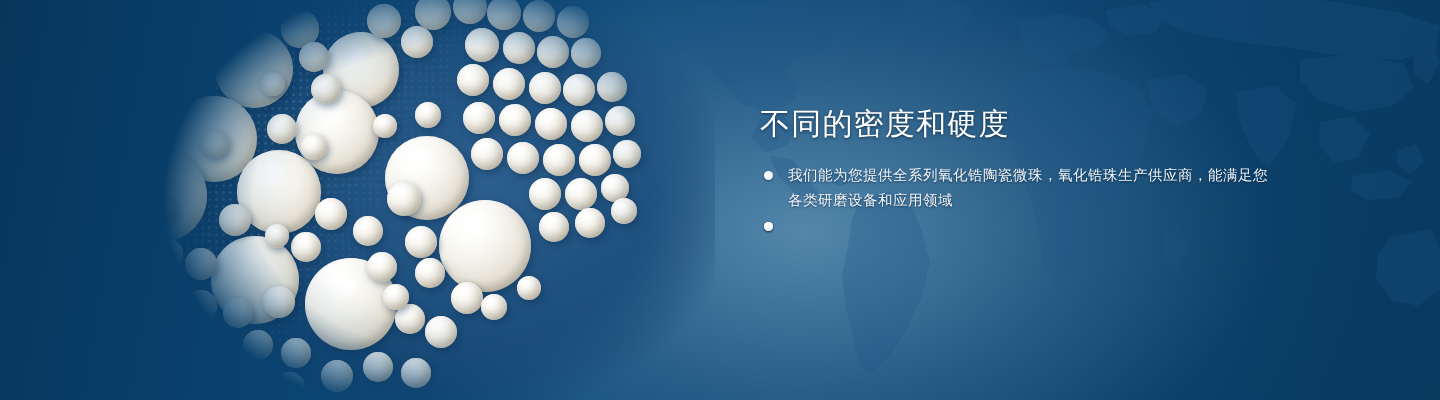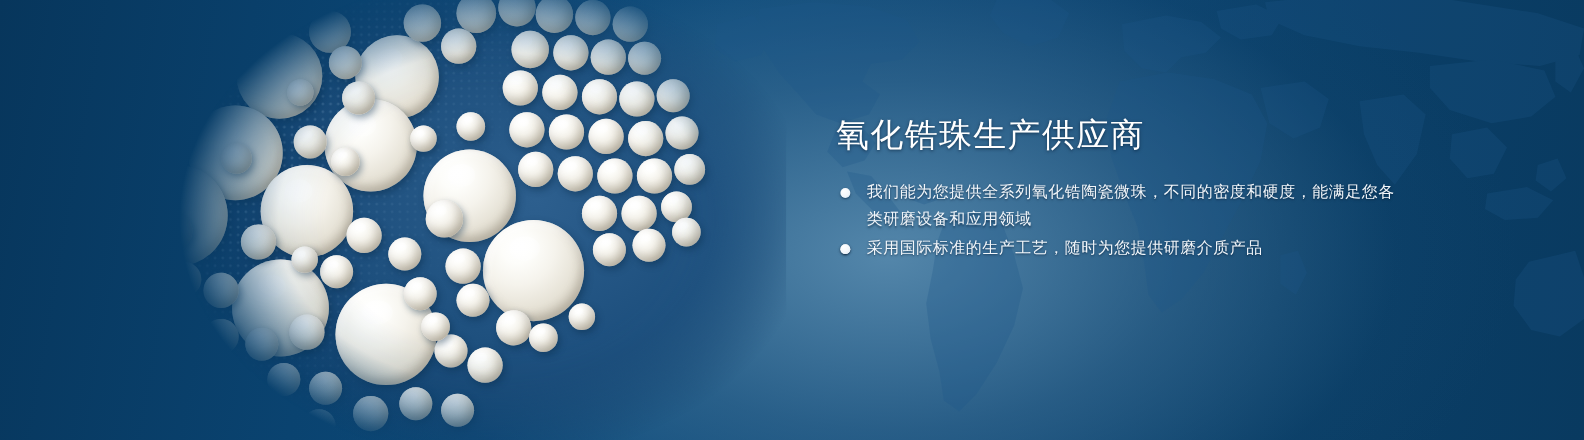--- a/index.html
+++ b/index.html
@@ -245,29 +245,28 @@
       <div class="bead" style="left:146px;top:86px;width:24px;height:24px;"></div>
       <div class="bead" style="left:258px;top:128px;width:24px;height:24px;"></div>
       <div class="bead" style="left:150px;top:238px;width:24px;height:24px;"></div>
       <div class="bead" style="left:268px;top:298px;width:26px;height:26px;"></div>
       <div class="bead" style="left:366px;top:308px;width:26px;height:26px;"></div>
       <div class="bead" style="left:402px;top:290px;width:24px;height:24px;"></div>
     </div>
   </div>
 
   <div class="content">
-    <div class="headline">氧化锆珠生产供应商</div>
+    <div class="headline">不同的密度和硬度</div>
     <ul class="bullets">
       <li class="bullet">
         <span class="dot"></span>
-        <span>我们能为您提供全系列氧化锆陶瓷微珠，不同的密度和硬度，能满足您各类研磨设备和应用领域</span>
+        <span>我们能为您提供全系列氧化锆陶瓷微珠，氧化锆珠生产供应商，能满足您各类研磨设备和应用领域</span>
       </li>
       <li class="bullet">
         <span class="dot"></span>
       </li>
       <li class="bullet">
         <span class="dot"></span>
-        <span>采用国际标准的生产工艺，随时为您提供研磨介质产品</span>
       </li>
     </ul>
   </div>
 
 </div>
 
 </body></html>

